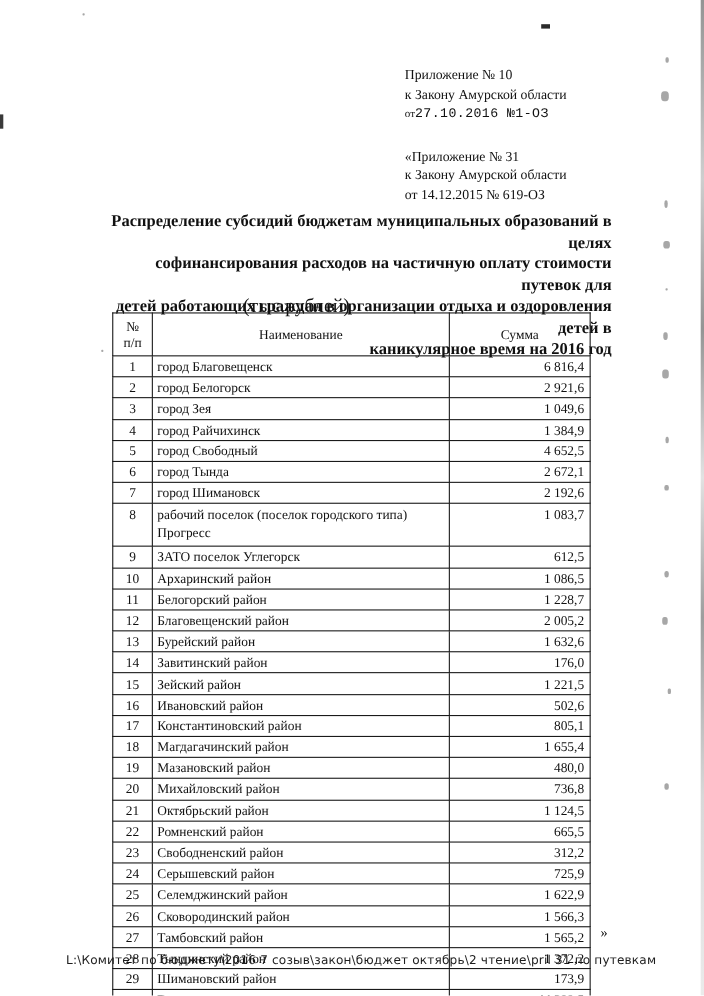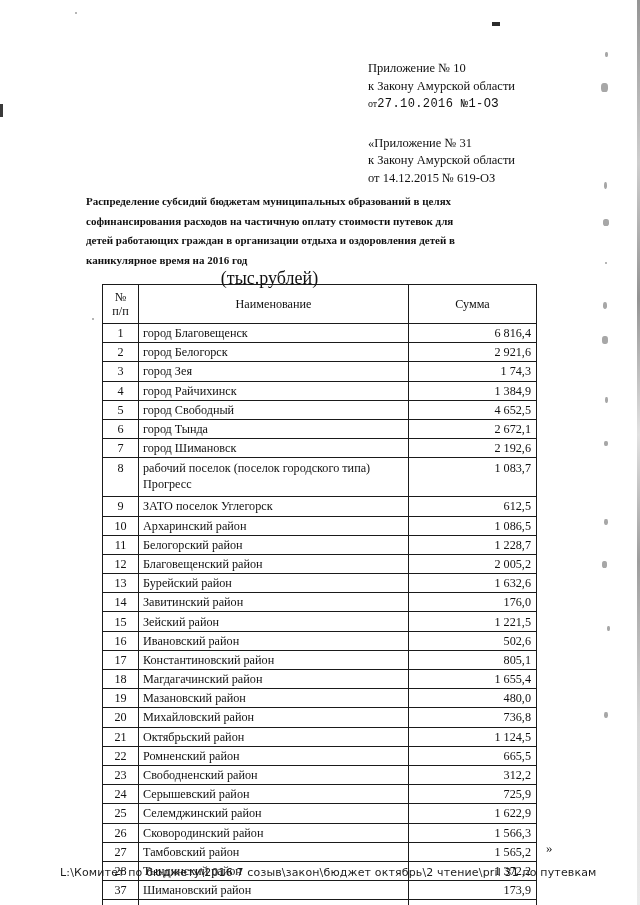--- a/index.html
+++ b/index.html
@@ -45,22 +45,22 @@
     letter-spacing: 0;
   }
   .ref-gap { height: 21px; }
 
   
   .doc-title {
     position: absolute;
     left: 86px;
     top: 192px;
     width: 470px;
-    text-align: left;
-    font-size: 11px;
+    text-align: right;
+    font-size: 15px;
     font-weight: bold;
     line-height: 19.5px;
   }
 
   
   .units {
     position: absolute;
     left: 0;
     top: 268px;
     width: 539px;
@@ -254,21 +254,21 @@
             <td class="sum">6 816,4</td>
           </tr>
           <tr>
             <td class="num">2</td>
             <td class="name">город Белогорск</td>
             <td class="sum">2 921,6</td>
           </tr>
           <tr>
             <td class="num">3</td>
             <td class="name">город Зея</td>
-            <td class="sum">1 74,3</td>
+            <td class="sum">1 049,6</td>
           </tr>
           <tr>
             <td class="num">4</td>
             <td class="name">город Райчихинск</td>
             <td class="sum">1 384,9</td>
           </tr>
           <tr>
             <td class="num">5</td>
             <td class="name">город Свободный</td>
             <td class="sum">4 652,5</td>
@@ -382,21 +382,21 @@
             <td class="num">27</td>
             <td class="name">Тамбовский район</td>
             <td class="sum">1 565,2</td>
           </tr>
           <tr>
             <td class="num">28</td>
             <td class="name">Тындинский район</td>
             <td class="sum">1 372,2</td>
           </tr>
           <tr>
-            <td class="num">37</td>
+            <td class="num">29</td>
             <td class="name">Шимановский район</td>
             <td class="sum">173,9</td>
           </tr>
           <tr class="total">
             <td class="num"></td>
             <td class="name">Всего</td>
             <td class="sum">44 299,5</td>
           </tr>
         </tbody>
     </table>

